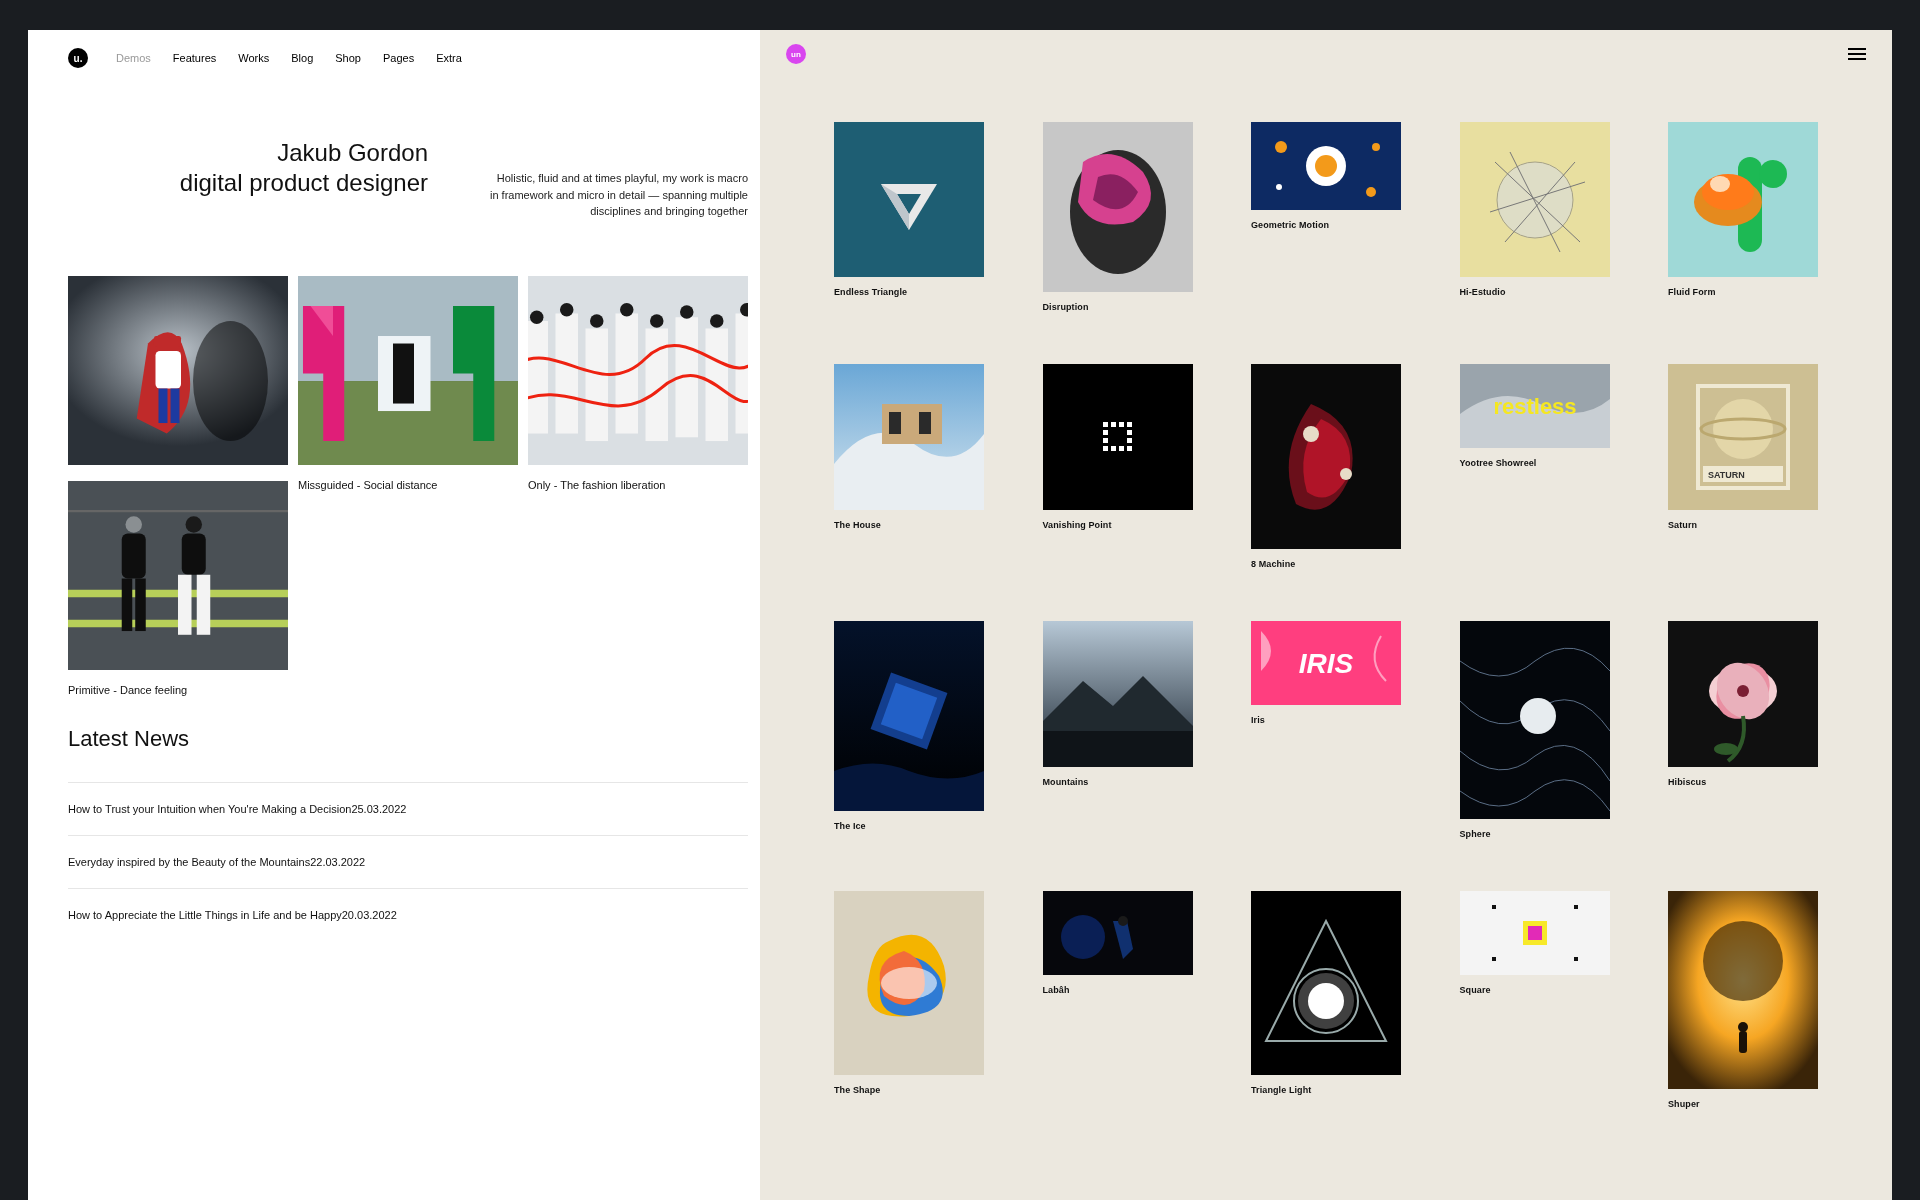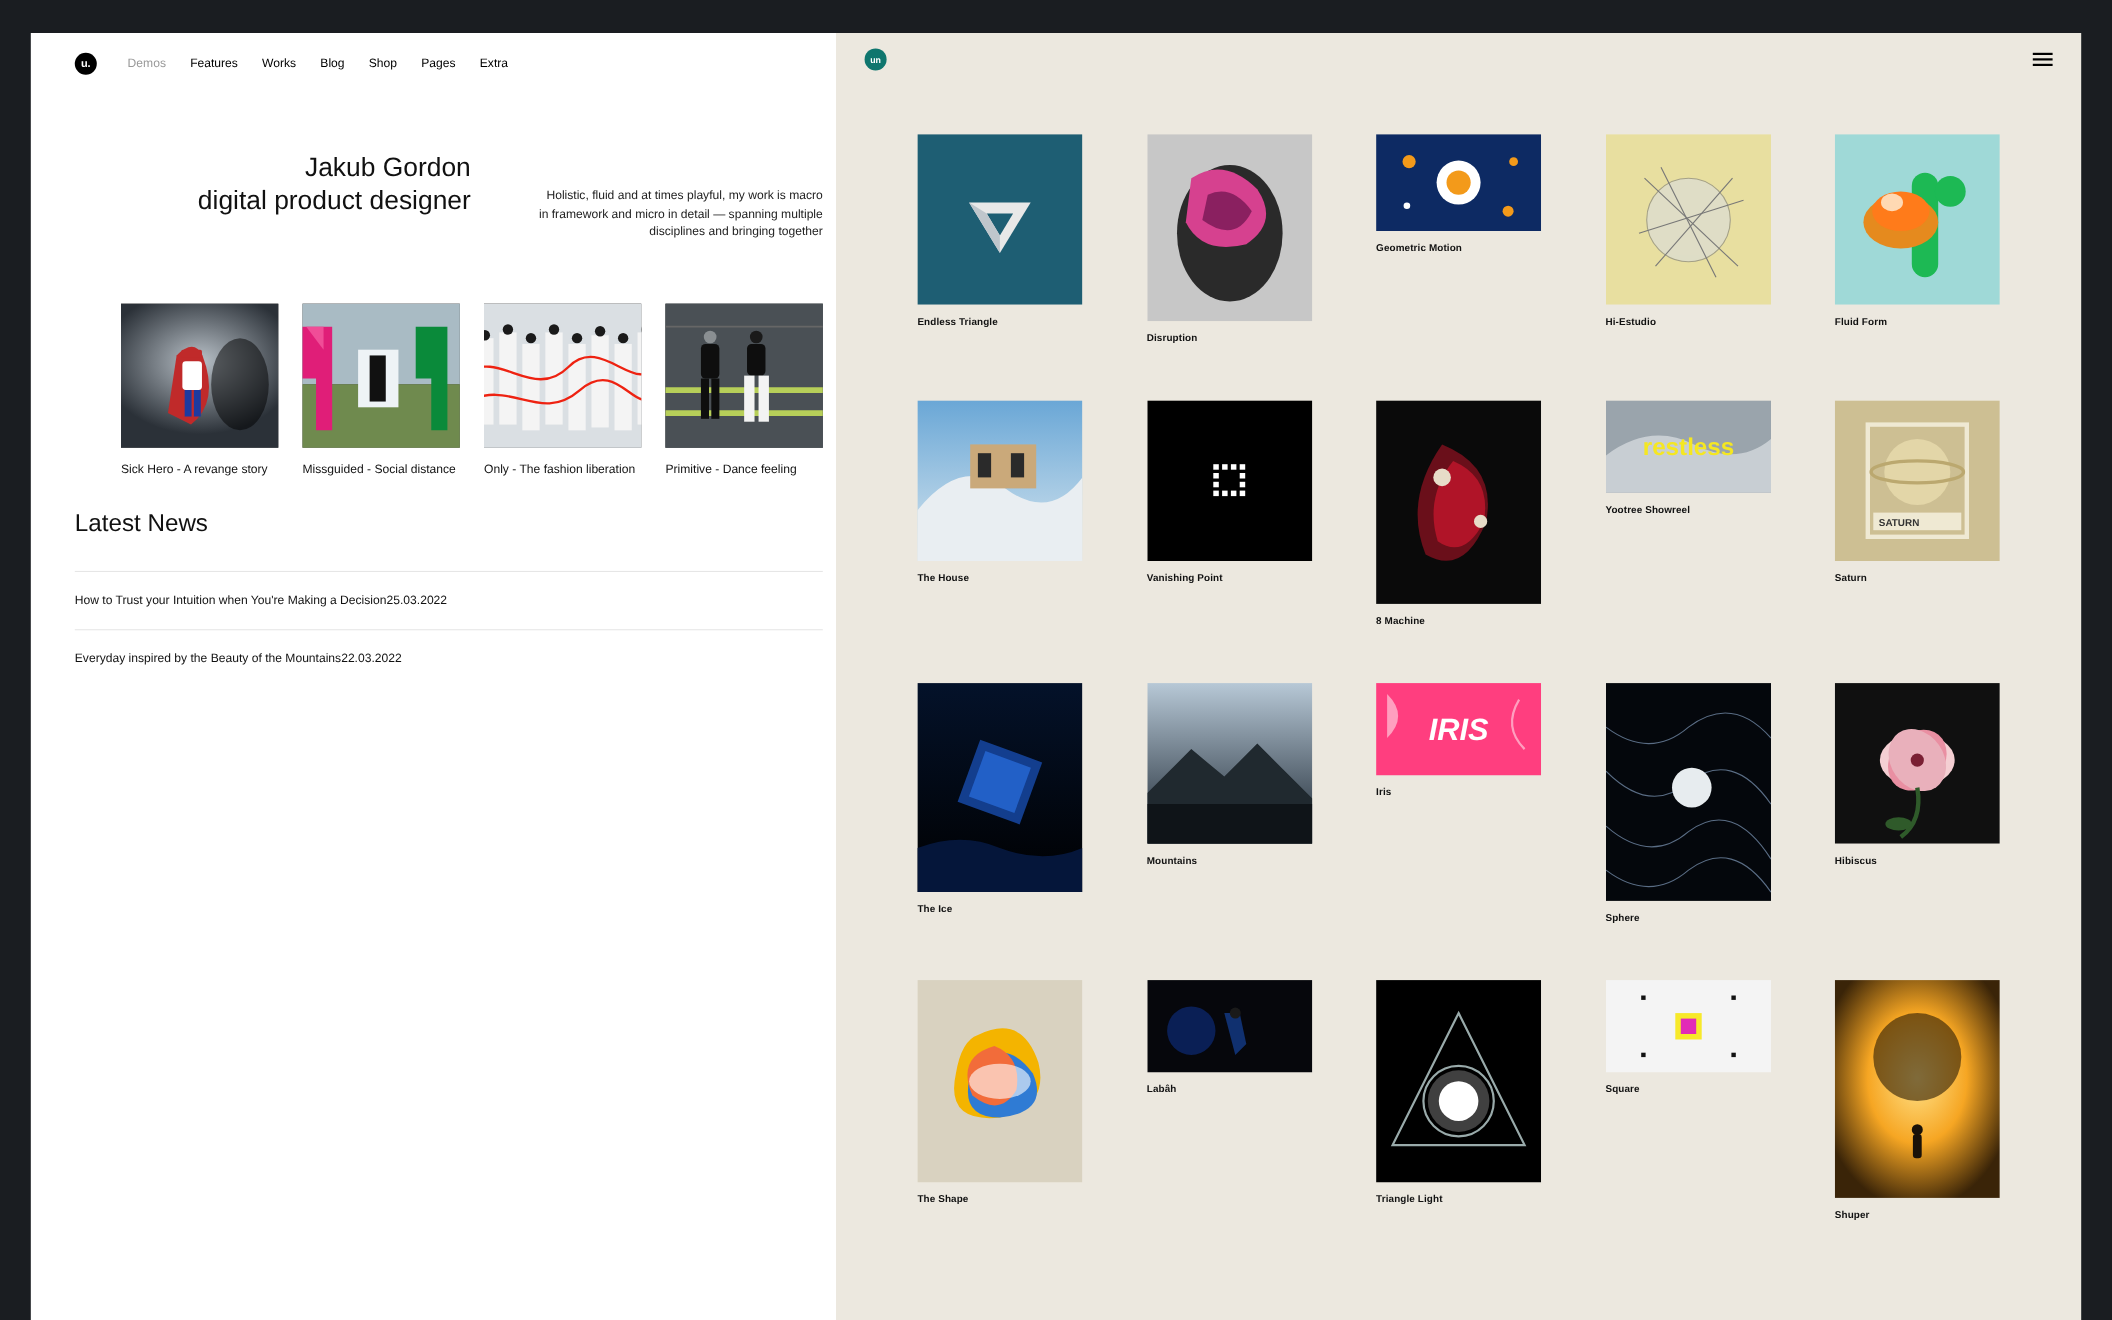--- a/index.html
+++ b/index.html
@@ -31,21 +31,21 @@
     background: #000; color: #fff;
     display: flex; align-items: center; justify-content: center;
     font-size: 10px; font-weight: 700;
   }
   .pl-nav { display: flex; gap: 22px; font-size: 11px; }
   .pl-nav a { color: #000; text-decoration: none; }
   .pl-nav a.active { color: #999; }
   .pl-hero { padding: 70px 40px 0 40px; display: flex; gap: 60px; text-align: right; }
   .pl-hero-name { font-size: 24px; line-height: 1.25; font-weight: 400; color: #111; flex: 0 0 360px; }
   .pl-hero-desc { font-size: 11px; line-height: 1.5; color: #222; max-width: 280px; margin-top: 32px; }
-  .pl-grid { padding: 56px 40px 0 40px; display: grid; grid-template-columns: 1fr 1fr 1fr 1fr; gap: 16px 22px; margin-left: 42px; }
+  .pl-grid { padding: 56px 40px 0 40px; display: grid; grid-template-columns: 1fr 1fr 1fr; gap: 16px 10px; }
   .pl-item { }
   .pl-thumb { width: 100%; height: 252px; display: block; background: #444; }
   .pl-cap { font-size: 11px; color: #111; padding-top: 14px; }
   .pl-news { padding: 56px 40px 0 40px; }
   .pl-news-title { font-size: 22px; font-weight: 500; color: #111; }
   .pl-news-list { margin-top: 30px; }
   .pl-news-row {
     display: flex; justify-content: flex-start; align-items: center;
     border-top: 1px solid #e6e6e6; padding: 20px 0;
     font-size: 11px; color: #111;
@@ -62,21 +62,21 @@
     width: 1132px; height: 1170px;
     background: #ece8df;
     overflow: hidden;
   }
   .pr-header {
     display: flex; justify-content: space-between; align-items: center;
     padding: 14px 26px 0 26px;
   }
   .pr-logo {
     width: 20px; height: 20px; border-radius: 50%;
-    background: #0f766e; color: #fff;
+    background: #d946ef; color: #fff;
     display: flex; align-items: center; justify-content: center;
     font-size: 8px; font-weight: 700;
   }
   .pr-burger {
     width: 18px; height: 12px; display: flex; flex-direction: column; justify-content: space-between;
   }
   .pr-burger span { display: block; height: 2px; background: #000; }
   .pr-grid {
     padding: 58px 74px 0 74px;
     display: grid;
@@ -205,20 +205,24 @@
       <div class="pl-news-title">Latest News</div>
       <div class="pl-news-list">
         <div class="pl-news-row">
           <span>How to Trust your Intuition when You're Making a Decision</span>
           <span>25.03.2022</span>
         </div>
         <div class="pl-news-row">
           <span>Everyday inspired by the Beauty of the Mountains</span>
           <span>22.03.2022</span>
         </div>
+        <div class="pl-news-row">
+          <span>How to Appreciate the Little Things in Life and be Happy</span>
+          <span>20.03.2022</span>
+        </div>
       </div>
     </div>
   </div>
 
   <div class="panel-right">
     <div class="pr-header">
       <div class="pr-logo">un</div>
       <div class="pr-burger">
           <span></span>
           <span></span>

